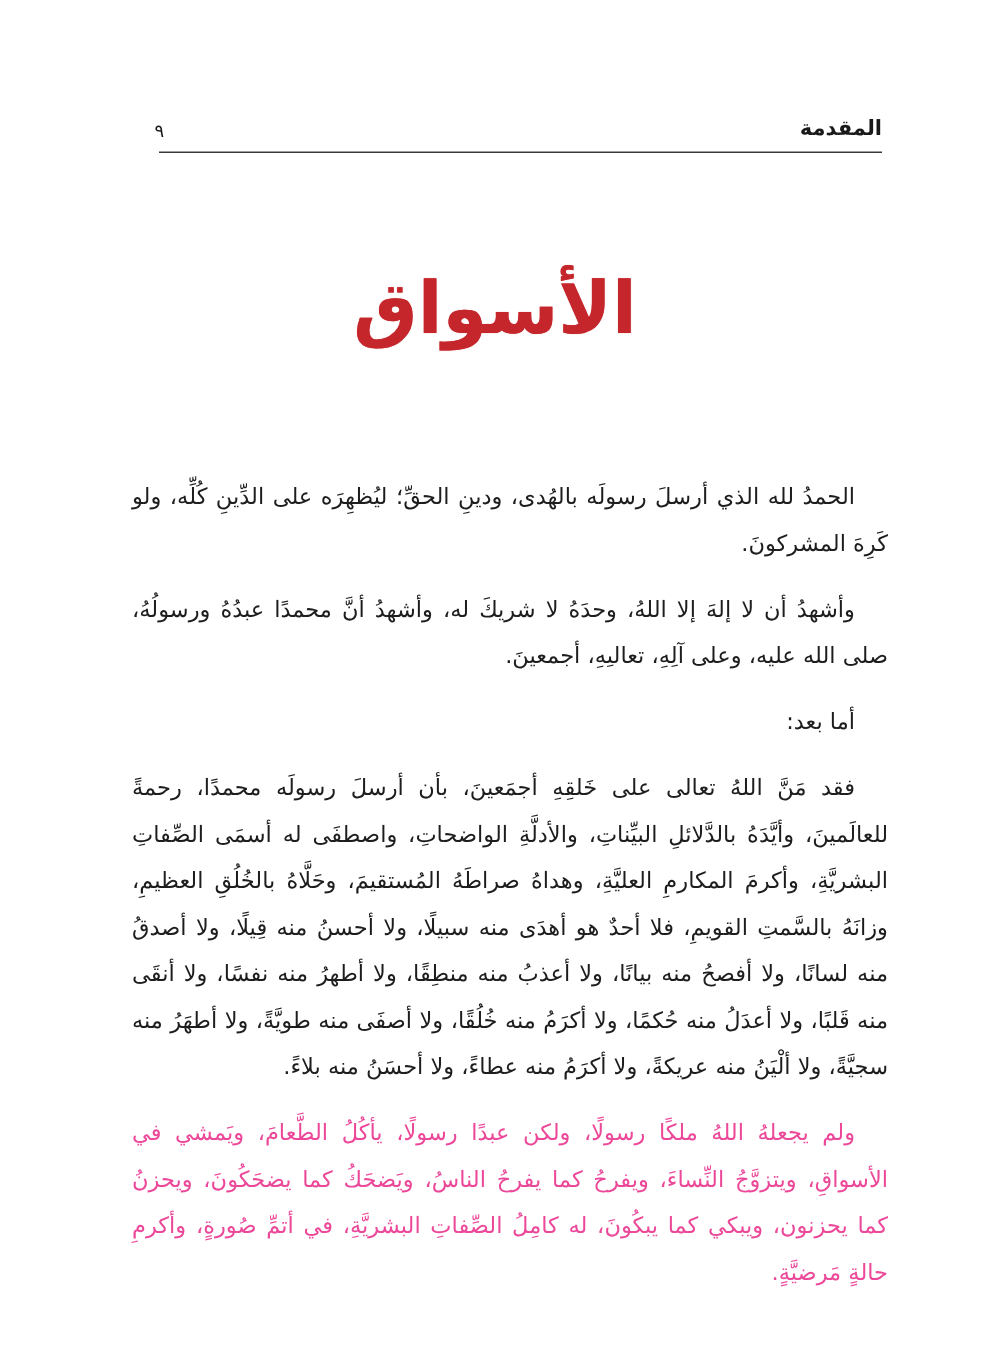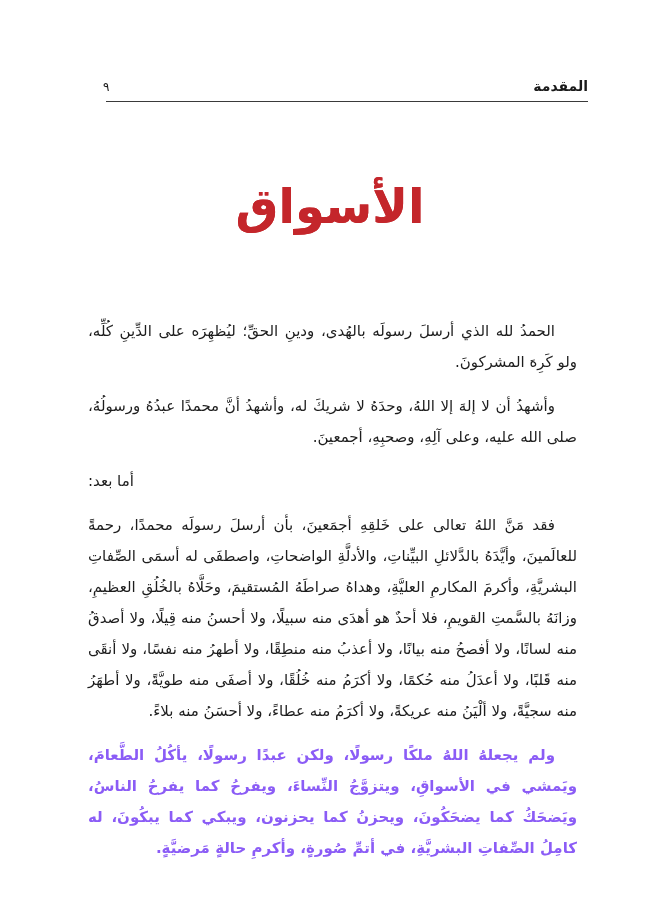--- a/index.html
+++ b/index.html
@@ -65,46 +65,46 @@
     top: 316px;
     right: 68px;
     left: 88px;
     direction: rtl;
     text-align: justify;
     font-size: 15px;
     line-height: 31px;
     color: #1d1d1d;
   }
   .body-text p {
-    margin: 0 15px 13px 0;
+    margin: 0 0 13px 0;
     text-indent: 22px;
   }
   .body-text p.ammaba3d {
-    text-align: left;
+    text-align: right;
   }
   .body-text p.closing {
-    font-weight: bold;
-    color: #8b5cf6;
+    font-weight: normal;
+    color: #ec4899;
   }
 </style>
 </head>
 <body>
 
 <div class="page">
 
   <header class="page-header">
     <span class="running-title">المقدمة</span>
     <span class="page-number">٩</span>
   </header>
 
   <hr class="header-rule">
 
   <h1 class="chapter-title">الأسواق</h1>
 
   <div class="body-text">
     <p>الحمدُ لله الذي أرسلَ رسولَه بالهُدى، ودينِ الحقِّ؛ ليُظهِرَه على الدِّينِ كُلِّه، ولو كَرِهَ المشركونَ.</p>
-    <p>وأشهدُ أن لا إلهَ إلا اللهُ، وحدَهُ لا شريكَ له، وأشهدُ أنَّ محمدًا عبدُهُ ورسولُهُ، صلى الله عليه، وعلى آلِهِ، وصحبِهِ، أجمعينَ.</p>
+    <p>وأشهدُ أن لا إلهَ إلا اللهُ، وحدَهُ لا شريكَ له، وأشهدُ أنَّ محمدًا عبدُهُ ورسولُهُ، صلى الله عليه، وعلى آلِهِ، تعالىِهِ، أجمعينَ.</p>
     <p class="ammaba3d">أما بعد:</p>
     <p>فقد مَنَّ اللهُ تعالى على خَلقِهِ أجمَعينَ، بأن أرسلَ رسولَه محمدًا، رحمةً للعالَمينَ، وأيَّدَهُ بالدَّلائلِ البيِّناتِ، والأدلَّةِ الواضحاتِ، واصطفَى له أسمَى الصِّفاتِ البشريَّةِ، وأكرمَ المكارمِ العليَّةِ، وهداهُ صراطَهُ المُستقيمَ، وحَلَّاهُ بالخُلُقِ العظيمِ، وزانَهُ بالسَّمتِ القويمِ، فلا أحدٌ هو أهدَى منه سبيلًا، ولا أحسنُ منه قِيلًا، ولا أصدقُ منه لسانًا، ولا أفصحُ منه بيانًا، ولا أعذبُ منه منطِقًا، ولا أطهرُ منه نفسًا، ولا أنقَى منه قَلبًا، ولا أعدَلُ منه حُكمًا، ولا أكرَمُ منه خُلُقًا، ولا أصفَى منه طويَّةً، ولا أطهَرُ منه سجيَّةً، ولا ألْيَنُ منه عريكةً، ولا أكرَمُ منه عطاءً، ولا أحسَنُ منه بلاءً.</p>
     <p class="closing">ولم يجعلهُ اللهُ ملكًا رسولًا، ولكن عبدًا رسولًا، يأكُلُ الطَّعامَ، ويَمشي في الأسواقِ، ويتزوَّجُ النِّساءَ، ويفرحُ كما يفرحُ الناسُ، ويَضحَكُ كما يضحَكُونَ، ويحزنُ كما يحزنون، ويبكي كما يبكُونَ، له كامِلُ الصِّفاتِ البشريَّةِ، في أتمِّ صُورةٍ، وأكرمِ حالةٍ مَرضيَّةٍ.</p>
   </div>
 
 </div>
 
 </body></html>

